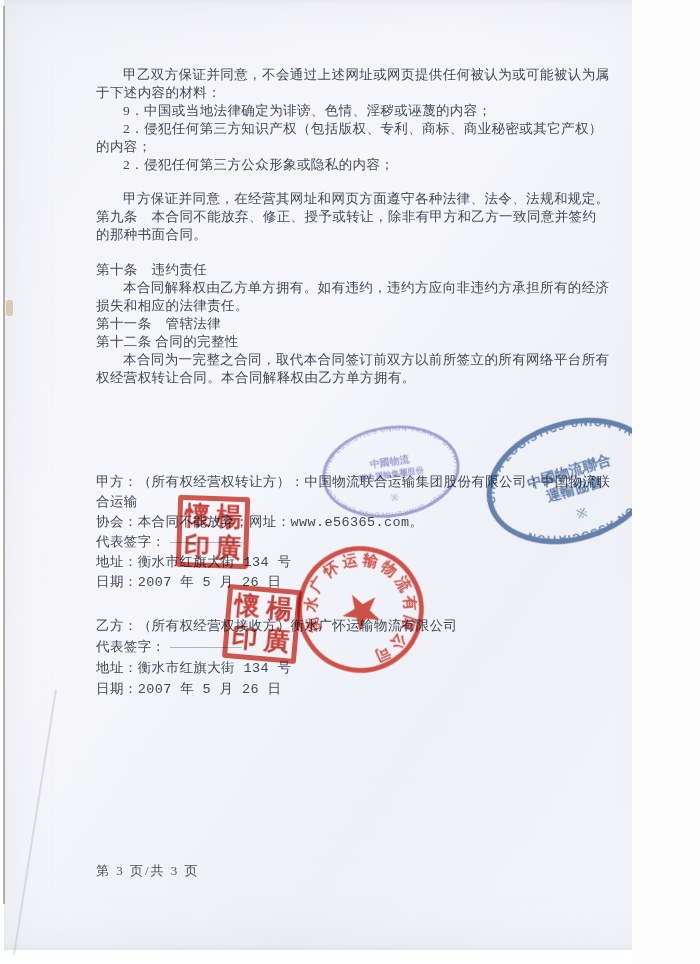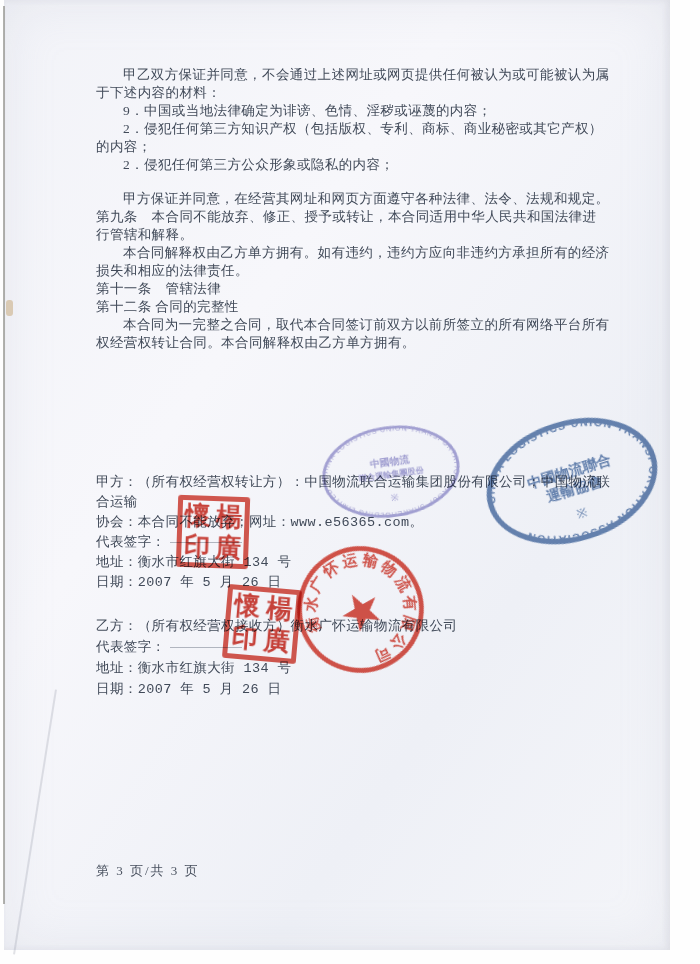--- a/index.html
+++ b/index.html
@@ -2,21 +2,21 @@
 <html><head>
 <meta charset="utf-8">
 <style>
   html,body { margin:0; padding:0; }
   body {
     width:700px; height:964px;
     background:#fdfdfd;
     font-family:"Liberation Serif","DejaVu Serif",serif;
   }
   .page {
-    position:relative; width:700px; height:964px;
+    position:relative; width:632px; height:964px;
     background:#fefefe; overflow:hidden;
   }
   .paper {
     position:absolute; left:4px; top:0; width:666px; height:950px;
     background:linear-gradient(125deg,#f2f3f8 0%,#f7f7fb 35%,#eef0f6 70%,#f4f5f9 100%);
     box-shadow:inset 0 0 50px rgba(185,190,205,.22), inset -3px 0 6px rgba(200,200,210,.35);
   }
   .edge-line {
     position:absolute; left:3px; top:6px; width:2px; height:898px;
     background:#90908a; opacity:.7;
@@ -79,21 +79,22 @@
   <div class="edge-line"></div>
   <div class="edge-spot"></div>
   <div class="crease"></div>
 
   <div class="body-text">
     <p class="indent">甲乙双方保证并同意，不会通过上述网址或网页提供任何被认为或可能被认为属于下述内容的材料：</p>
     <p class="indent">9．中国或当地法律确定为诽谤、色情、淫秽或诬蔑的内容；</p>
     <p class="indent">2．侵犯任何第三方知识产权（包括版权、专利、商标、商业秘密或其它产权）的内容；</p>
     <p class="indent">2．侵犯任何第三方公众形象或隐私的内容；</p>
     <p class="indent gap-a">甲方保证并同意，在经营其网址和网页方面遵守各种法律、法令、法规和规定。</p>
-    <p>第九条　本合同不能放弃、修正、授予或转让，本合同适用中华人民共和国法律进行管辖和解释。</p>
+    <p>第九条　本合同不能放弃、修正、授予或转让，除非有甲方和乙方一致同意并签约的那种书面合同。</p>
+    <p class="gap-b">第十条　违约责任</p>
     <p class="indent">本合同解释权由乙方单方拥有。如有违约，违约方应向非违约方承担所有的经济损失和相应的法律责任。</p>
     <p>第十一条　管辖法律</p>
     <p>第十二条 合同的完整性</p>
     <p class="indent">本合同为一完整之合同，取代本合同签订前双方以前所签立的所有网络平台所有权经营权转让合同。本合同解释权由乙方单方拥有。</p>
   </div>
 
   <div class="party party-a">
     <p>甲方：（所有权经营权转让方）：中国物流联合运输集团股份有限公司；中国物流联合运输</p>
     <p>协会：本合同不能放弃；网址：www.e56365.com。</p>
     <p><span>代表签字：</span><span class="sig-line"></span></p>

